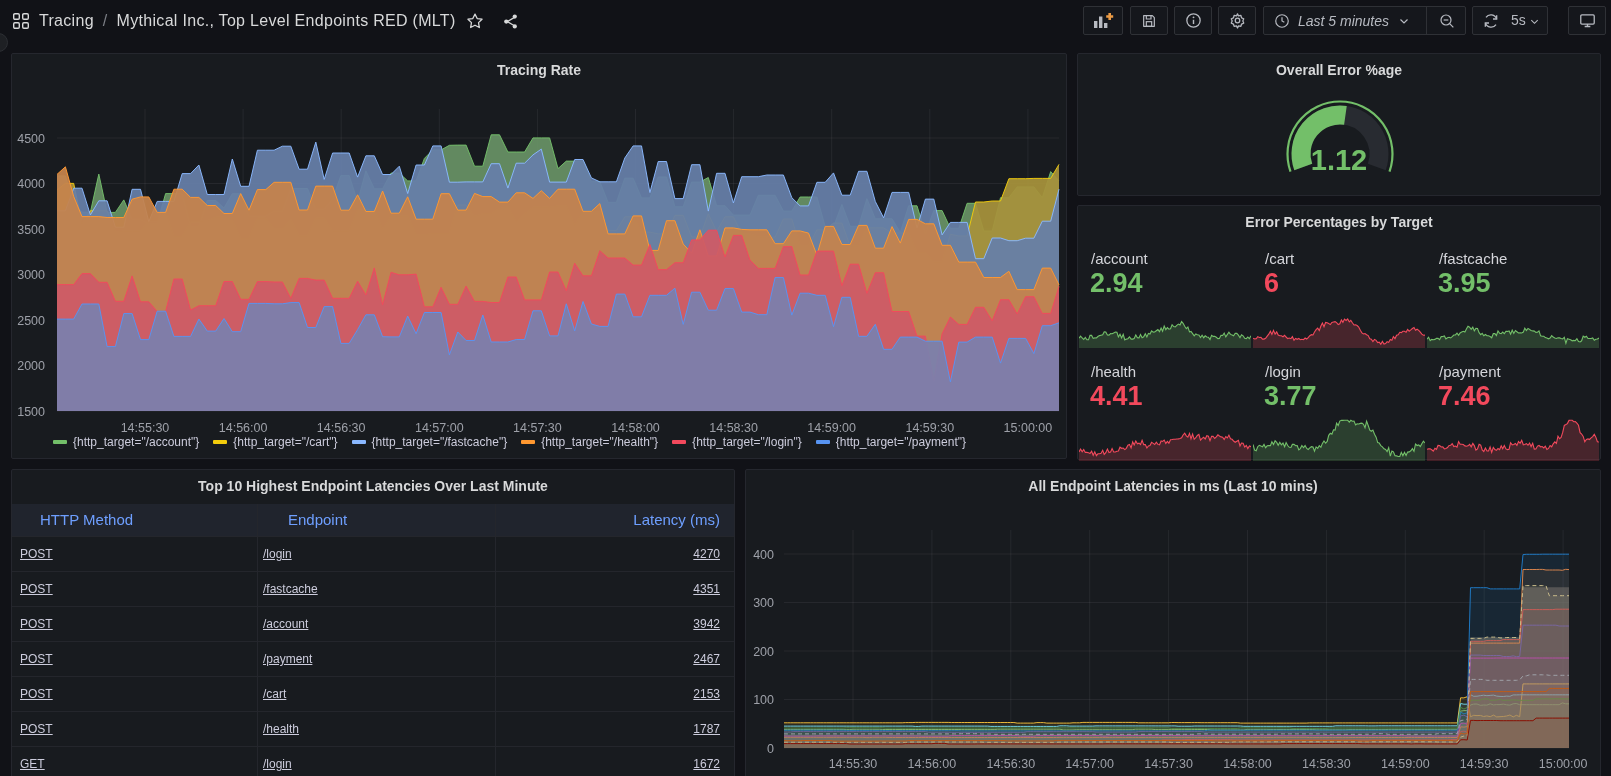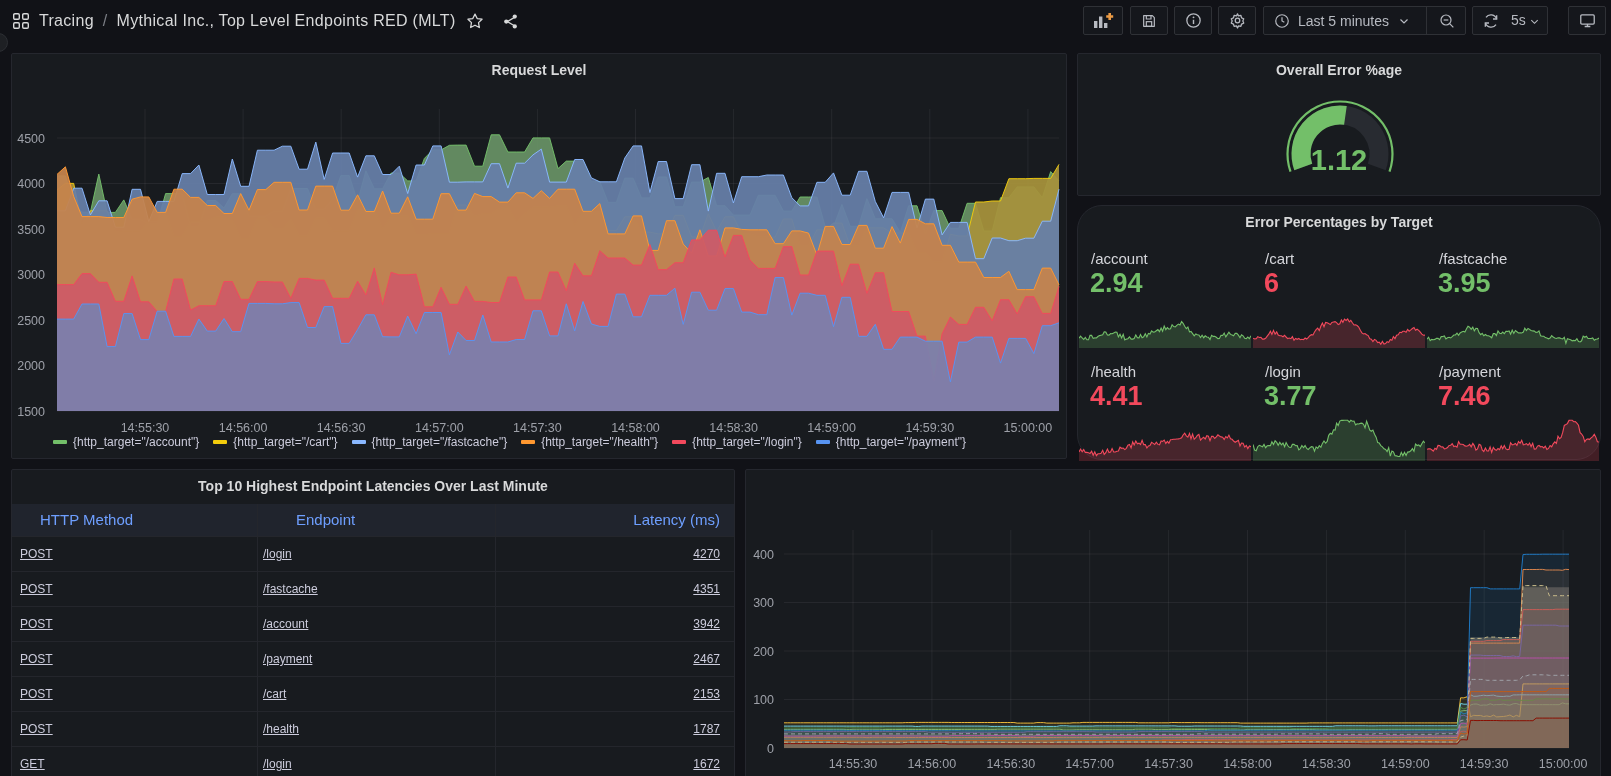--- a/index.html
+++ b/index.html
@@ -78,21 +78,21 @@
       <path d="M12 11v6" stroke-width="2"></path>
       <circle cx="12" cy="7.5" r="1.3" fill="#b7bac1" stroke="none"></circle>
     </svg>
 </div>
 <div class="tbtn" style="left:1218px;width:38px;">
   <svg width="17" height="17" viewBox="0 0 24 24" fill="none" stroke="#b7bac1" stroke-width="1.8">
       <circle cx="12" cy="12" r="3.2"></circle>
       <path d="M12 2.6l1.5 3 3.3-0.7 0.9 3.3 3.1 1.3-1.3 3.1 1.3 3.1-3.1 1.3-0.9 3.3-3.3-0.7-1.5 3-1.5-3-3.3 0.7-0.9-3.3-3.1-1.3 1.3-3.1-1.3-3.1 3.1-1.3 0.9-3.3 3.3 0.7z" stroke-linejoin="round"></path>
     </svg>
 </div>
-<div class="tbtn" style="left:1263px;width:203px;justify-content:flex-start;padding-left:10px;">
+<div class="tbtn" style="left:1263px;width:203px;justify-content:flex-start;padding-left:10px;font-style:italic;">
   <svg width="16" height="16" viewBox="0 0 24 24" fill="none" stroke="#b7bac1" stroke-width="1.8">
       <circle cx="12" cy="12" r="9.4"></circle>
       <path d="M12 6.5V12l3.5 2"></path>
     </svg>
   <span style="margin-left:8px;">Last 5 minutes</span>
   <svg style="margin-left:9px" width="12" height="12" viewBox="0 0 24 24" fill="none" stroke="#b7bac1" stroke-width="2.4">
       <path d="M5 9l7 7 7-7"></path>
     </svg>
   <div style="position:absolute;right:38px;top:0;bottom:0;width:1px;background:#2f3136;"></div>
   <svg style="position:absolute;right:10px;top:6px" width="16" height="16" viewBox="0 0 24 24" fill="none" stroke="#b7bac1" stroke-width="1.8">
@@ -113,21 +113,21 @@
     </svg>
 </div>
 <div class="tbtn" style="left:1568px;width:38px;">
   <svg width="17" height="17" viewBox="0 0 24 24" fill="none" stroke="#b7bac1" stroke-width="1.8">
       <rect x="2.5" y="4" width="19" height="13" rx="1.5"></rect>
       <path d="M12 17v3M8 20.5h8" stroke-width="2"></path>
     </svg>
 </div>
 
 <div class="panel" style="left:11px;top:53px;width:1056px;height:406px;">
-  <div class="ptitle">Request Level</div>
+  <div class="ptitle">Tracing Rate</div>
   <svg width="1054" height="380" viewBox="0 0 1054 380" style="position:absolute;top:0;left:0">
 <line x1="45" y1="357.0" x2="1047" y2="357.0" stroke="rgba(204,204,220,0.08)"></line>
 <line x1="45" y1="311.5" x2="1047" y2="311.5" stroke="rgba(204,204,220,0.08)"></line>
 <line x1="45" y1="266.0" x2="1047" y2="266.0" stroke="rgba(204,204,220,0.08)"></line>
 <line x1="45" y1="220.5" x2="1047" y2="220.5" stroke="rgba(204,204,220,0.08)"></line>
 <line x1="45" y1="175.0" x2="1047" y2="175.0" stroke="rgba(204,204,220,0.08)"></line>
 <line x1="45" y1="129.5" x2="1047" y2="129.5" stroke="rgba(204,204,220,0.08)"></line>
 <line x1="45" y1="84.0" x2="1047" y2="84.0" stroke="rgba(204,204,220,0.08)"></line>
 <line x1="133.0" y1="55" x2="133.0" y2="357" stroke="rgba(204,204,220,0.08)"></line>
 <line x1="231.1" y1="55" x2="231.1" y2="357" stroke="rgba(204,204,220,0.08)"></line>
@@ -177,21 +177,21 @@
   <svg width="522" height="141" viewBox="0 0 522 141" style="position:absolute;top:0;left:0">
 
 <path d="M212.51,117.52 A52.50,52.50 0 1 1 311.49,117.52" fill="none" stroke="#73BF69" stroke-width="2.2"></path>
 <path d="M225.24,113.02 A39.00,39.00 0 1 1 298.76,113.02" fill="none" stroke="#282B31" stroke-width="19"></path>
 <path d="M225.24,113.02 A39.00,39.00 0 0 1 267.43,61.38" fill="none" stroke="#73BF69" stroke-width="19"></path>
 <text x="261" y="115.5" text-anchor="middle" class="gval">1.12</text>
 
   </svg>
 </div>
 
-<div class="panel" style="left:1077px;top:205px;width:524px;height:255px;border-radius:25px;">
+<div class="panel" style="left:1077px;top:205px;width:524px;height:255px;">
   <div class="ptitle">Error Percentages by Target</div>
   <div style="position:absolute;left:1px;top:31px;width:522px;height:224px;">
 <div class="scell" style="left:0px;top:0px;">
 <div class="slabel">/account</div>
 <div class="sval" style="color:#73BF69">2.94</div>
 <svg class="sspark" width="172" height="33" viewBox="0 0 172 33">
 <path d="M0.0,23.3L1.6,21.1L3.2,23.0L4.7,24.5L6.3,22.4L7.9,24.8L9.5,24.8L11.0,20.3L12.6,20.4L14.2,23.4L15.8,22.9L17.4,23.0L18.9,21.5L20.5,20.6L22.1,20.2L23.7,19.8L25.2,16.8L26.8,17.1L28.4,19.9L30.0,20.2L31.6,18.6L33.1,18.8L34.7,17.9L36.3,17.1L37.9,17.3L39.4,22.0L41.0,19.2L42.6,22.9L44.2,19.3L45.8,24.9L47.3,24.1L48.9,23.7L50.5,21.8L52.1,24.1L53.7,24.1L55.2,23.5L56.8,19.9L58.4,22.7L60.0,22.9L61.5,19.6L63.1,22.8L64.7,21.8L66.3,18.8L67.9,21.9L69.4,18.4L71.0,19.1L72.6,15.9L74.2,17.1L75.7,17.0L77.3,15.8L78.9,14.6L80.5,16.7L82.1,13.0L83.6,16.2L85.2,11.1L86.8,14.6L88.4,12.6L89.9,14.1L91.5,13.8L93.1,9.7L94.7,11.6L96.3,11.9L97.8,10.4L99.4,9.1L101.0,10.0L102.6,6.6L104.1,8.3L105.7,11.2L107.3,13.7L108.9,12.1L110.5,16.9L112.0,16.4L113.6,18.6L115.2,20.9L116.8,18.9L118.3,19.7L119.9,20.0L121.5,22.5L123.1,20.2L124.7,22.7L126.2,20.8L127.8,22.0L129.4,22.2L131.0,24.5L132.6,20.3L134.1,21.4L135.7,21.2L137.3,22.3L138.9,23.6L140.4,23.5L142.0,20.3L143.6,20.5L145.2,18.1L146.8,21.9L148.3,19.6L149.9,17.3L151.5,19.4L153.1,20.0L154.6,20.8L156.2,18.3L157.8,18.4L159.4,20.2L161.0,22.7L162.5,19.8L164.1,20.8L165.7,23.3L167.3,23.7L168.8,22.0L170.4,23.6L172.0,20.7L172.0,33.0 L0,33.0 Z" fill="#73BF69" fill-opacity="0.22"></path>
 <path d="M0.0,23.3L1.6,21.1L3.2,23.0L4.7,24.5L6.3,22.4L7.9,24.8L9.5,24.8L11.0,20.3L12.6,20.4L14.2,23.4L15.8,22.9L17.4,23.0L18.9,21.5L20.5,20.6L22.1,20.2L23.7,19.8L25.2,16.8L26.8,17.1L28.4,19.9L30.0,20.2L31.6,18.6L33.1,18.8L34.7,17.9L36.3,17.1L37.9,17.3L39.4,22.0L41.0,19.2L42.6,22.9L44.2,19.3L45.8,24.9L47.3,24.1L48.9,23.7L50.5,21.8L52.1,24.1L53.7,24.1L55.2,23.5L56.8,19.9L58.4,22.7L60.0,22.9L61.5,19.6L63.1,22.8L64.7,21.8L66.3,18.8L67.9,21.9L69.4,18.4L71.0,19.1L72.6,15.9L74.2,17.1L75.7,17.0L77.3,15.8L78.9,14.6L80.5,16.7L82.1,13.0L83.6,16.2L85.2,11.1L86.8,14.6L88.4,12.6L89.9,14.1L91.5,13.8L93.1,9.7L94.7,11.6L96.3,11.9L97.8,10.4L99.4,9.1L101.0,10.0L102.6,6.6L104.1,8.3L105.7,11.2L107.3,13.7L108.9,12.1L110.5,16.9L112.0,16.4L113.6,18.6L115.2,20.9L116.8,18.9L118.3,19.7L119.9,20.0L121.5,22.5L123.1,20.2L124.7,22.7L126.2,20.8L127.8,22.0L129.4,22.2L131.0,24.5L132.6,20.3L134.1,21.4L135.7,21.2L137.3,22.3L138.9,23.6L140.4,23.5L142.0,20.3L143.6,20.5L145.2,18.1L146.8,21.9L148.3,19.6L149.9,17.3L151.5,19.4L153.1,20.0L154.6,20.8L156.2,18.3L157.8,18.4L159.4,20.2L161.0,22.7L162.5,19.8L164.1,20.8L165.7,23.3L167.3,23.7L168.8,22.0L170.4,23.6L172.0,20.7" fill="none" stroke="#73BF69" stroke-width="1.1"></path>
 </svg>
       </div>
@@ -235,21 +235,21 @@
 <path d="M0.0,30.2L1.6,29.9L3.2,29.9L4.7,30.8L6.3,32.2L7.9,29.2L9.5,30.3L11.0,26.4L12.6,26.6L14.2,28.0L15.8,27.8L17.4,29.9L18.9,29.5L20.5,28.6L22.1,26.5L23.7,26.2L25.2,24.6L26.8,27.5L28.4,27.0L30.0,28.1L31.6,22.6L33.1,25.3L34.7,25.3L36.3,25.5L37.9,26.9L39.4,27.2L41.0,26.8L42.6,25.4L44.2,27.8L45.8,24.4L47.3,26.6L48.9,31.1L50.5,29.9L52.1,25.2L53.7,26.1L55.2,30.9L56.8,32.5L58.4,29.0L60.0,32.0L61.5,32.0L63.1,28.0L64.7,33.3L66.3,28.4L67.9,30.5L69.4,31.4L71.0,29.6L72.6,30.7L74.2,26.8L75.7,29.7L77.3,26.6L78.9,29.9L80.5,30.6L82.1,30.2L83.6,23.7L85.2,25.9L86.8,25.4L88.4,24.5L89.9,26.4L91.5,22.5L93.1,24.3L94.7,21.3L96.3,25.8L97.8,25.5L99.4,24.6L101.0,26.2L102.6,24.0L104.1,27.6L105.7,24.3L107.3,30.1L108.9,29.9L110.5,27.1L112.0,26.5L113.6,27.8L115.2,27.5L116.8,28.9L118.3,27.2L119.9,30.5L121.5,29.4L123.1,26.5L124.7,27.8L126.2,24.8L127.8,22.9L129.4,24.5L131.0,17.2L132.6,19.7L134.1,18.4L135.7,13.4L137.3,6.4L138.9,5.5L140.4,4.6L142.0,1.4L143.6,1.3L145.2,1.3L146.8,2.7L148.3,2.6L149.9,4.1L151.5,6.3L153.1,13.6L154.6,15.0L156.2,17.4L157.8,22.8L159.4,20.4L161.0,19.9L162.5,20.5L164.1,18.8L165.7,17.6L167.3,15.3L168.8,18.1L170.4,22.8L172.0,23.0" fill="none" stroke="#F2495C" stroke-width="1.1"></path>
 </svg>
       </div>
   </div>
 </div>
 
 <div class="panel" style="left:11px;top:469px;width:724px;height:420px;">
   <div class="ptitle">Top 10 Highest Endpoint Latencies Over Last Minute</div>
   <div class="thead">
     <div class="th" style="left:8px;">HTTP Method</div>
-    <div class="th" style="left:264px;">Endpoint</div>
+    <div class="th" style="left:256px;">Endpoint</div>
     <div class="th c3" style="right:14px;">Latency (ms)</div>
   </div>
   <div style="position:absolute;left:0;top:66px;width:722px;">
     <div class="tr" style="top:0px;">
         <div class="td c1"><span class="lnk">POST</span></div>
         <div class="td c2"><span class="lnk">/login</span></div>
         <div class="td c3"><span class="lnk">4270</span></div>
       </div>
 <div class="tr" style="top:35px;">
         <div class="td c1"><span class="lnk">POST</span></div>
@@ -280,20 +280,21 @@
         <div class="td c1"><span class="lnk">GET</span></div>
         <div class="td c2"><span class="lnk">/login</span></div>
         <div class="td c3"><span class="lnk">1672</span></div>
       </div>
   </div>
   <div class="vline" style="left:245px;"></div>
   <div class="vline" style="left:483px;"></div>
 </div>
 
 <div class="panel" style="left:745px;top:469px;width:856px;height:310px;">
+  <div class="ptitle">All Endpoint Latencies in ms (Last 10 mins)</div>
   <svg width="854" height="307" viewBox="0 0 854 307" style="position:absolute;top:0;left:0">
 <line x1="38" y1="278.0" x2="823" y2="278.0" stroke="rgba(204,204,220,0.08)"></line>
 <line x1="38" y1="229.5" x2="823" y2="229.5" stroke="rgba(204,204,220,0.08)"></line>
 <line x1="38" y1="181.0" x2="823" y2="181.0" stroke="rgba(204,204,220,0.08)"></line>
 <line x1="38" y1="132.5" x2="823" y2="132.5" stroke="rgba(204,204,220,0.08)"></line>
 <line x1="38" y1="84.0" x2="823" y2="84.0" stroke="rgba(204,204,220,0.08)"></line>
 <line x1="107.0" y1="60" x2="107.0" y2="278" stroke="rgba(204,204,220,0.08)"></line>
 <line x1="185.9" y1="60" x2="185.9" y2="278" stroke="rgba(204,204,220,0.08)"></line>
 <line x1="264.8" y1="60" x2="264.8" y2="278" stroke="rgba(204,204,220,0.08)"></line>
 <line x1="343.7" y1="60" x2="343.7" y2="278" stroke="rgba(204,204,220,0.08)"></line>

